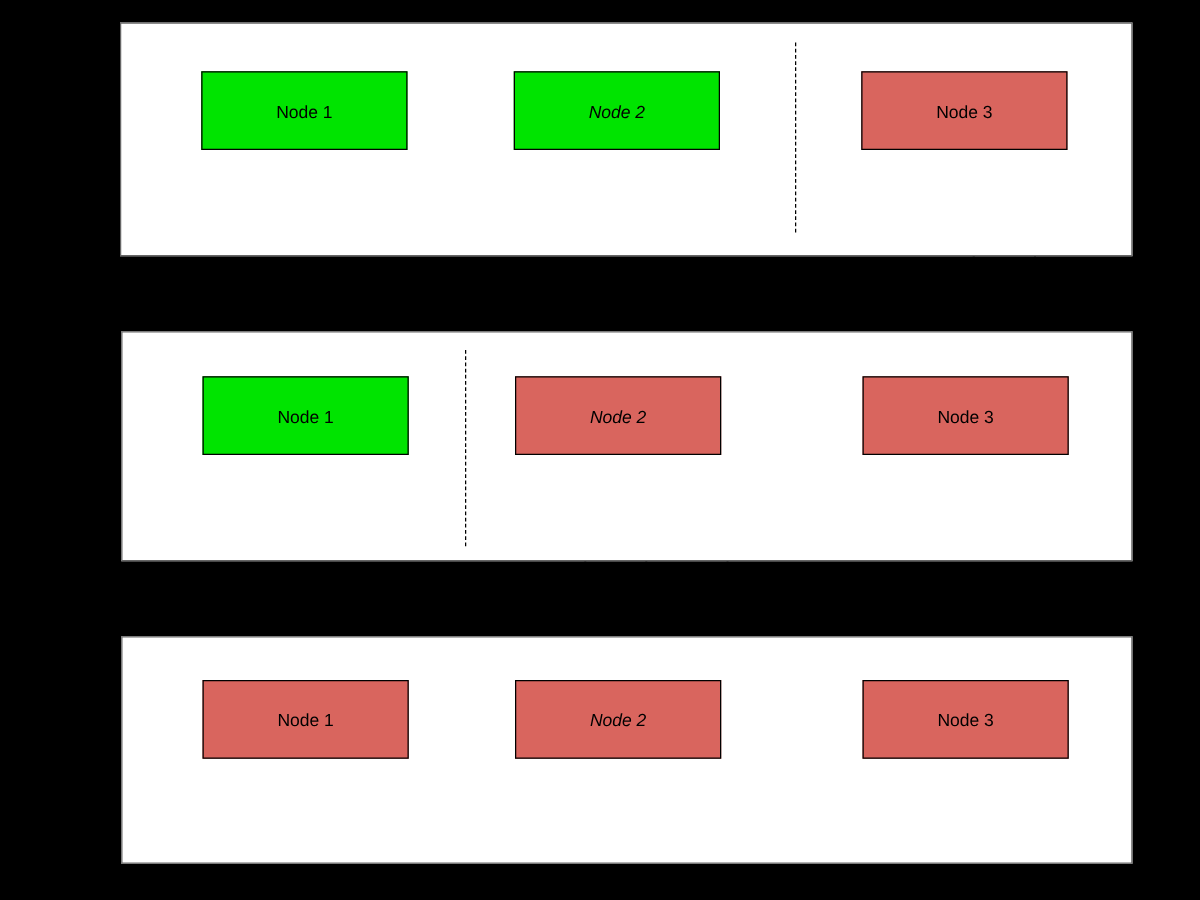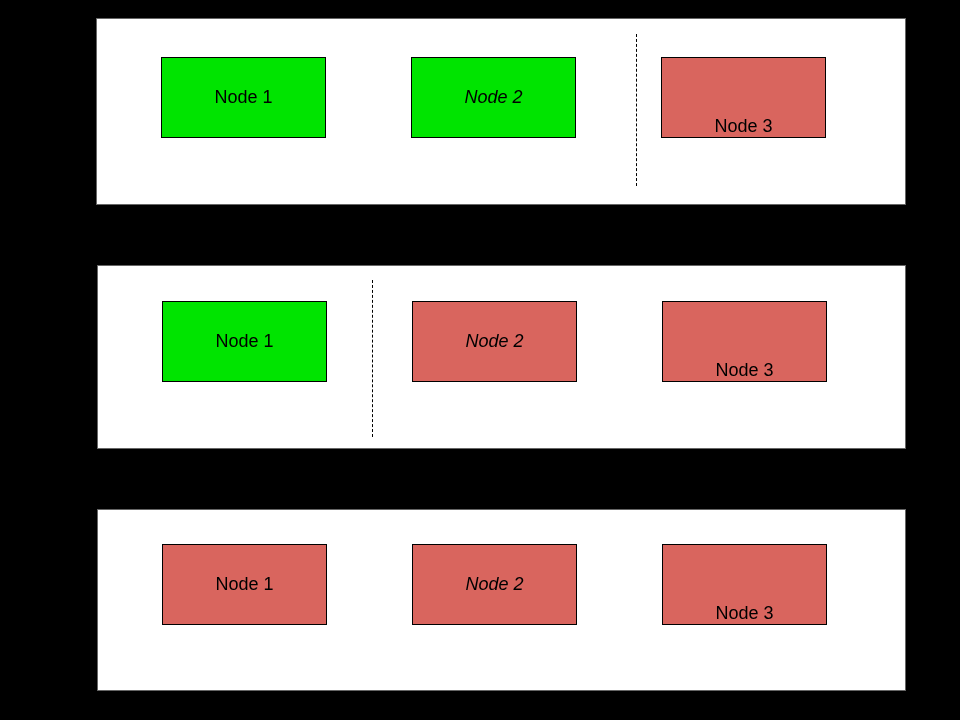--- a/index.html
+++ b/index.html
@@ -22,37 +22,37 @@
     border: 1px solid #666;
     box-sizing: border-box;
   }
   .panel-1 { left: 96px; top: 18px;  width: 810px; height: 187px; }
   .panel-2 { left: 97px; top: 265px; width: 809px; height: 184px; }
   .panel-3 { left: 97px; top: 509px; width: 809px; height: 182px; }
 
   .node {
     position: absolute;
     width: 165px;
-    height: 81px;
+    height: 63px;
     border: 1px solid #000;
     box-sizing: border-box;
     display: flex;
     align-items: center;
     justify-content: center;
-    font-size: 18px;
+    font-size: 14px;
   }
   .node[data-status="up"]   { background: var(--node-up,   #00e400); }
   .node[data-status="down"] { background: var(--node-down, #d9655e); }
 
   .panel-1 .node { top: 38px; }
   .panel-2 .node { top: 35px; }
   .panel-3 .node { top: 34px; }
   .node.n1 { left: 64px;  }
   .node.n2 { left: 314px; font-style: italic; }
-  .node.n3 { left: 564px; align-items: flex-end; }
+  .node.n3 { left: 592px; }
 
   .divider {
     position: absolute;
     width: 0;
     border-left: 1px dashed #000;
   }
   .panel-1 .divider { left: 539px; top: 15px; height: 152px; }
   .panel-2 .divider { left: 274px; top: 14px; height: 157px; }
 
   .caption {

